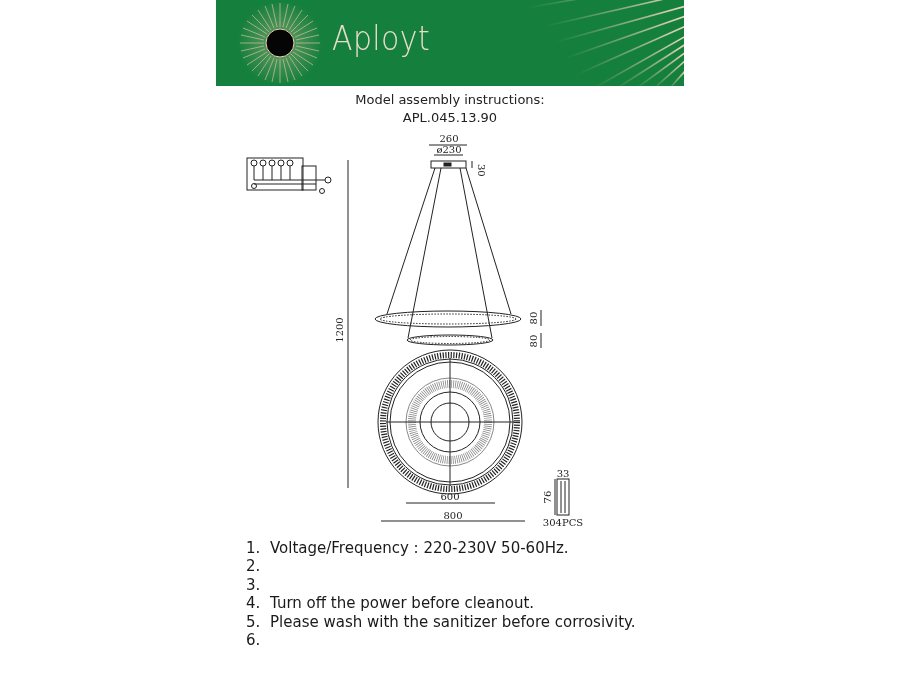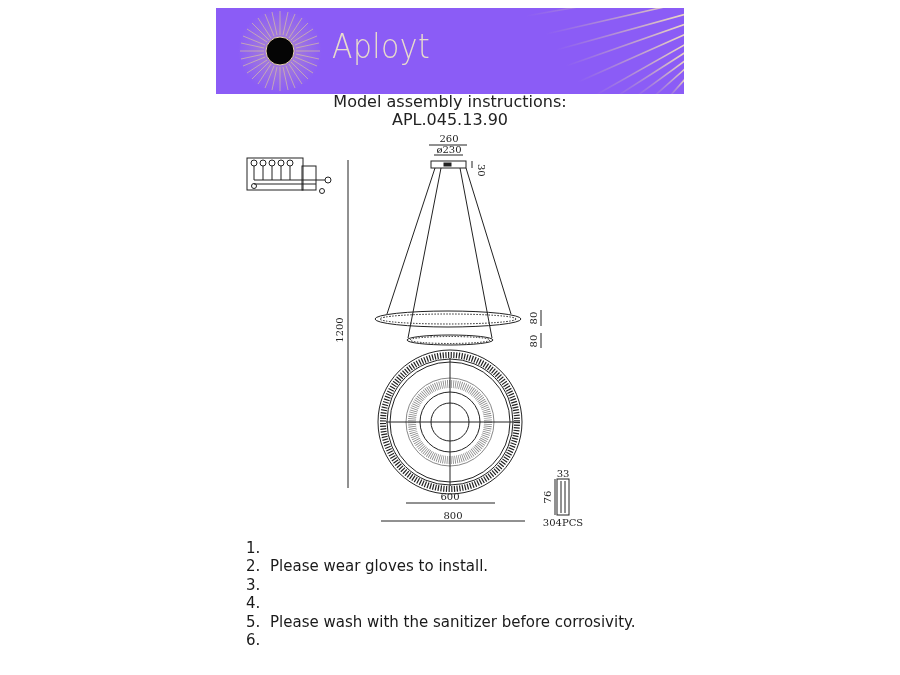--- a/index.html
+++ b/index.html
@@ -1,31 +1,31 @@
 <!DOCTYPE html>
 <html><head>
 <meta charset="utf-8">
 <style>
   html, body { margin:0; padding:0; }
   body {
     width:900px; height:675px; background:#ffffff; position:relative; overflow:hidden;
     font-family: "DejaVu Sans", "Liberation Sans", sans-serif; color:#1a1a1a;
   }
   .banner {
-    position:absolute; left:216px; top:8px; width:468px; height:86px;
-    background:#8b5cf6; overflow:hidden;
+    position:absolute; left:216px; top:0; width:468px; height:86px;
+    background:#15803d; overflow:hidden;
   }
   .banner svg { position:absolute; left:0; top:0; }
   .brand-name {
     position:absolute; left:116px; top:18px; font-family:"DejaVu Sans", sans-serif;
     font-weight:200; font-size:34px; letter-spacing:0.5px; color:#e8dccb;
     transform:scaleX(0.88); transform-origin:left center;
   }
   .title {
-    position:absolute; left:0; width:900px; text-align:center; font-size:16px; color:#222;
+    position:absolute; left:0; width:900px; text-align:center; font-size:13px; color:#222;
   }
   .title.l1 { top:92px; }
   .title.l2 { top:110px; }
   .drawing { position:absolute; left:230px; top:128px; width:380px; height:405px; }
   .dim { font-family:"DejaVu Serif", serif; font-size:10px; fill:#222; }
   .notes {
     position:absolute; left:246px; top:539px; margin:0; padding:0; list-style:none;
     font-size:15px; line-height:18.4px; color:#1a1a1a;
   }
   .notes li { display:flex; }
@@ -177,30 +177,31 @@
   <text class="dim" x="450" y="500" text-anchor="middle">600</text>
   <text class="dim" x="453" y="519" text-anchor="middle">800</text>
   <text class="dim" x="563" y="477" font-size="7" text-anchor="middle">33</text>
   <text class="dim" x="551" y="497" font-size="8" transform="rotate(-90 551 497)" text-anchor="middle">76</text>
   <text class="dim" x="563" y="526" font-size="8" text-anchor="middle">304PCS</text>
 </svg>
 
 <ul class="notes">
   <li>
       <span class="num">1.</span>
+      <span>Voltage/Frequency : 220-230V 50-60Hz.</span>
     </li>
   <li>
       <span class="num">2.</span>
-      <span>Please wear gloves to install.</span>
     </li>
   <li>
       <span class="num">3.</span>
     </li>
   <li>
       <span class="num">4.</span>
+      <span>Turn off the power before cleanout.</span>
     </li>
   <li>
       <span class="num">5.</span>
       <span>Please wash with the sanitizer before corrosivity.</span>
     </li>
   <li>
       <span class="num">6.</span>
     </li>
 </ul>
 

